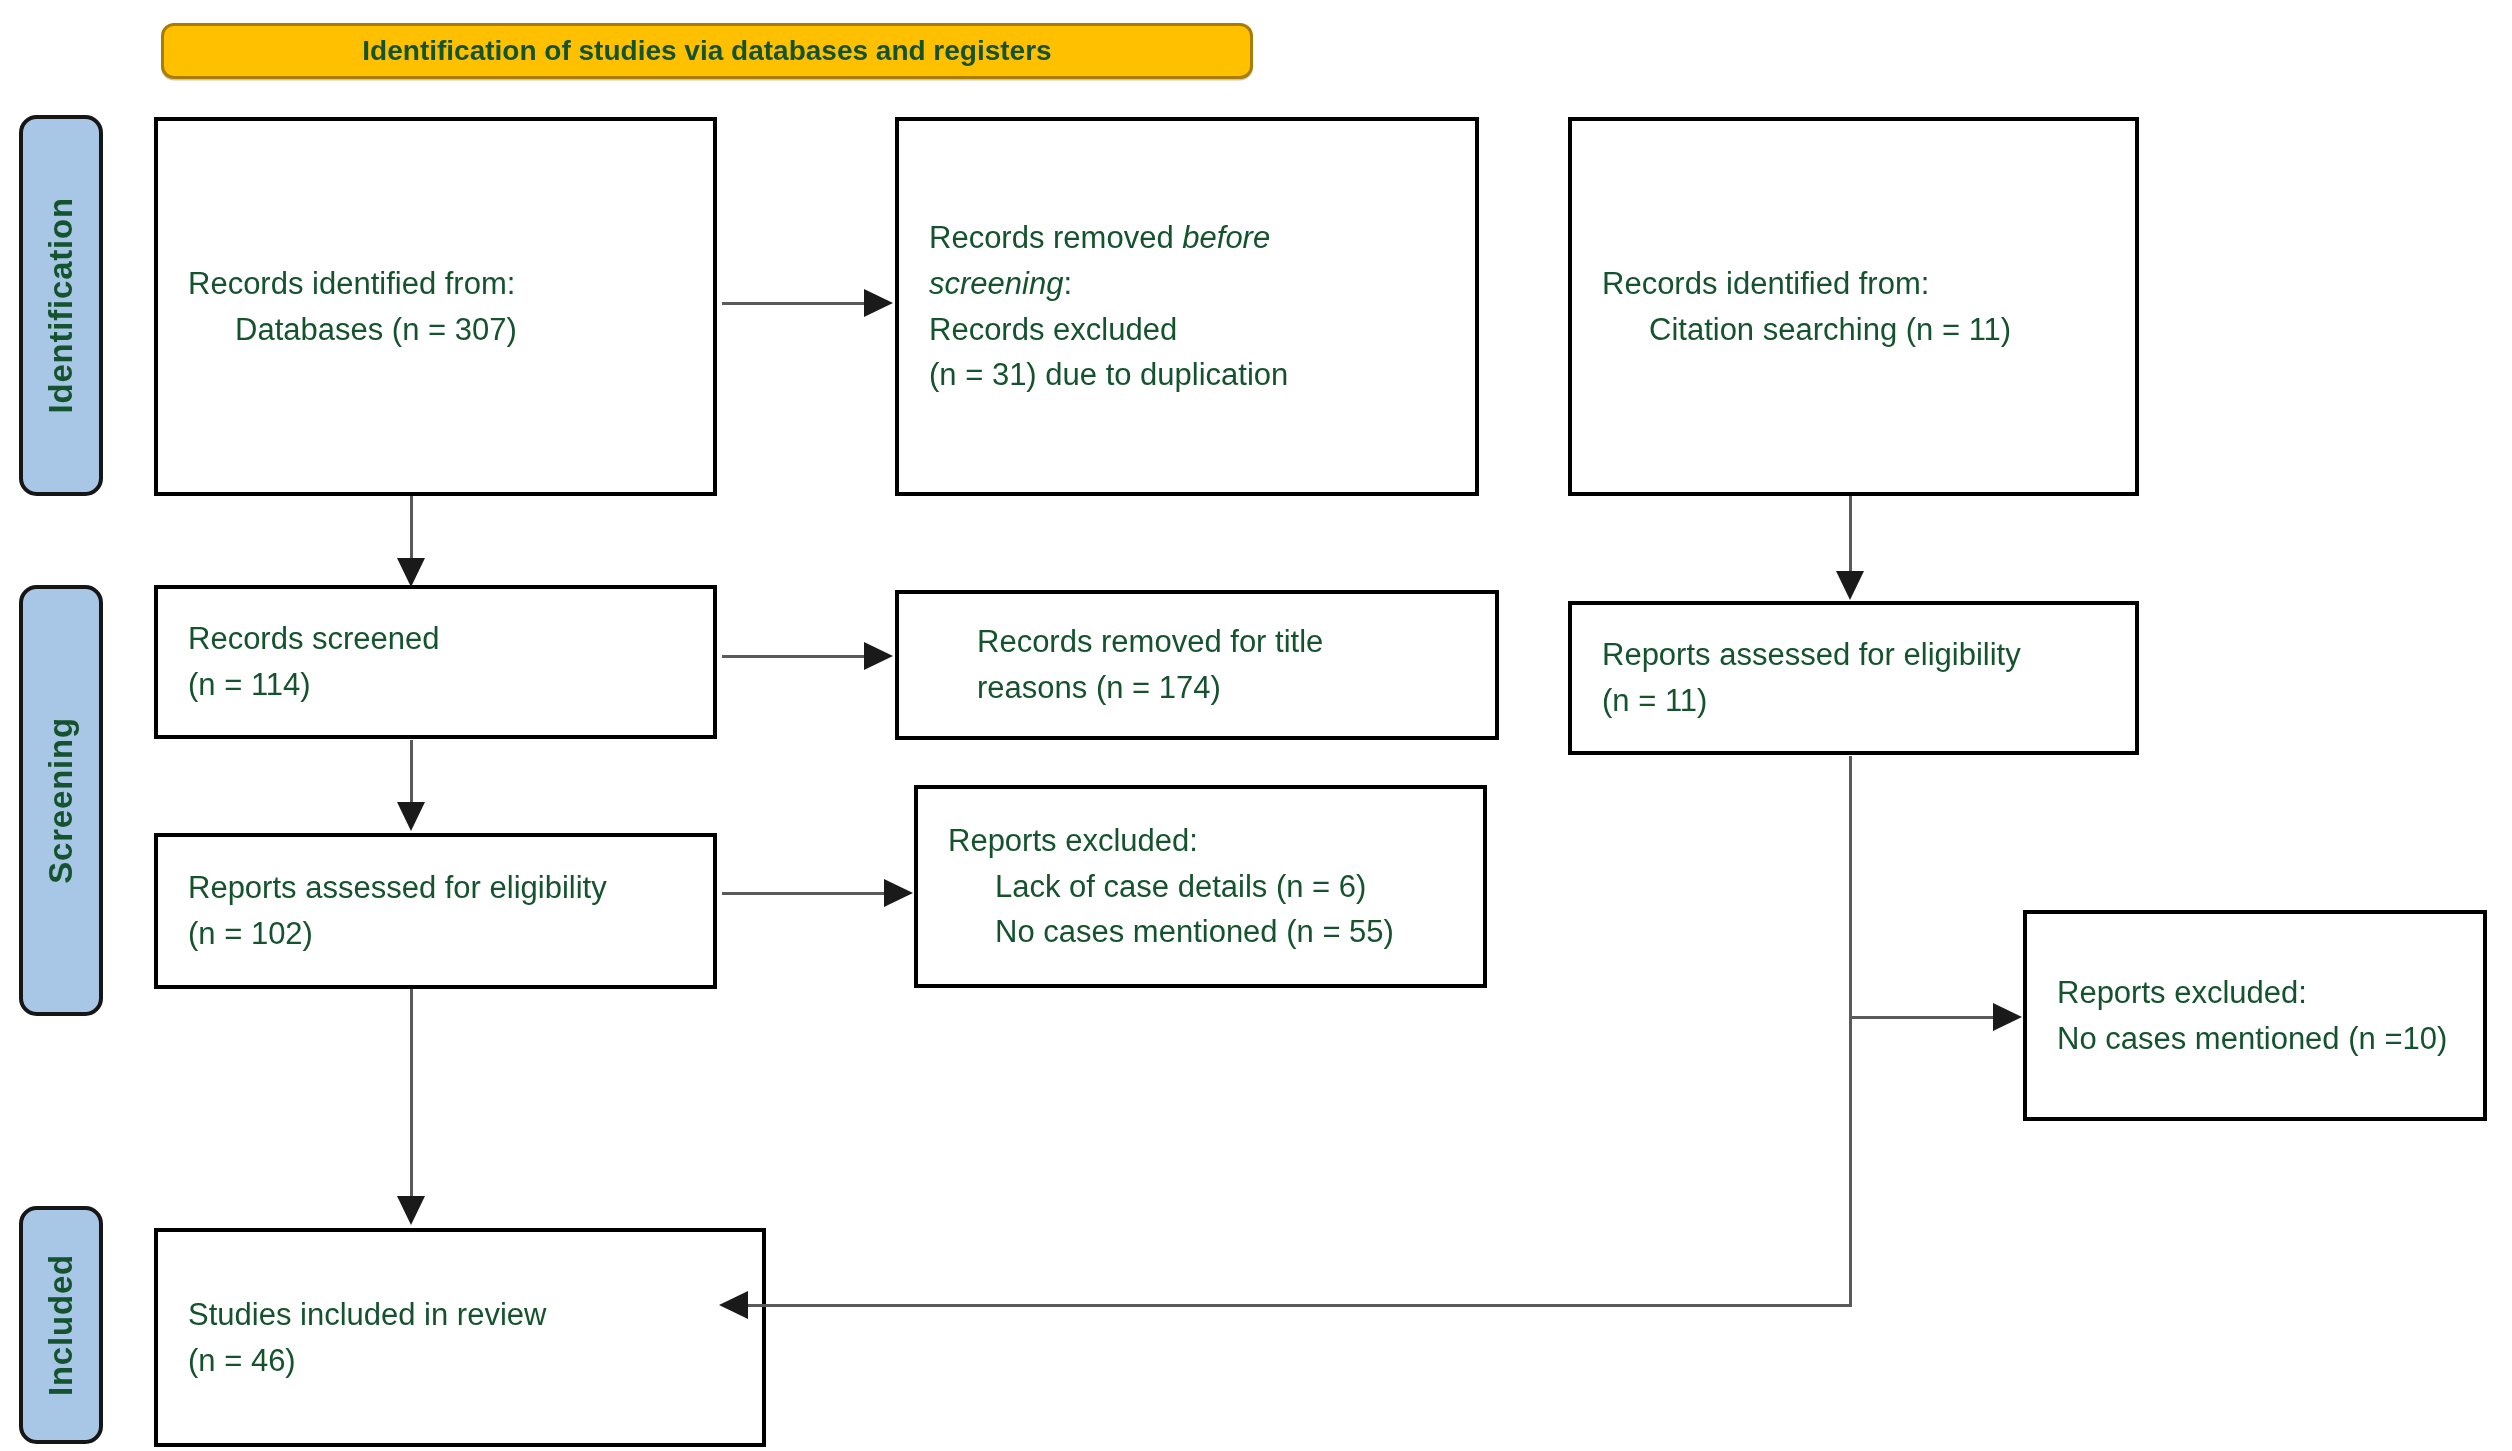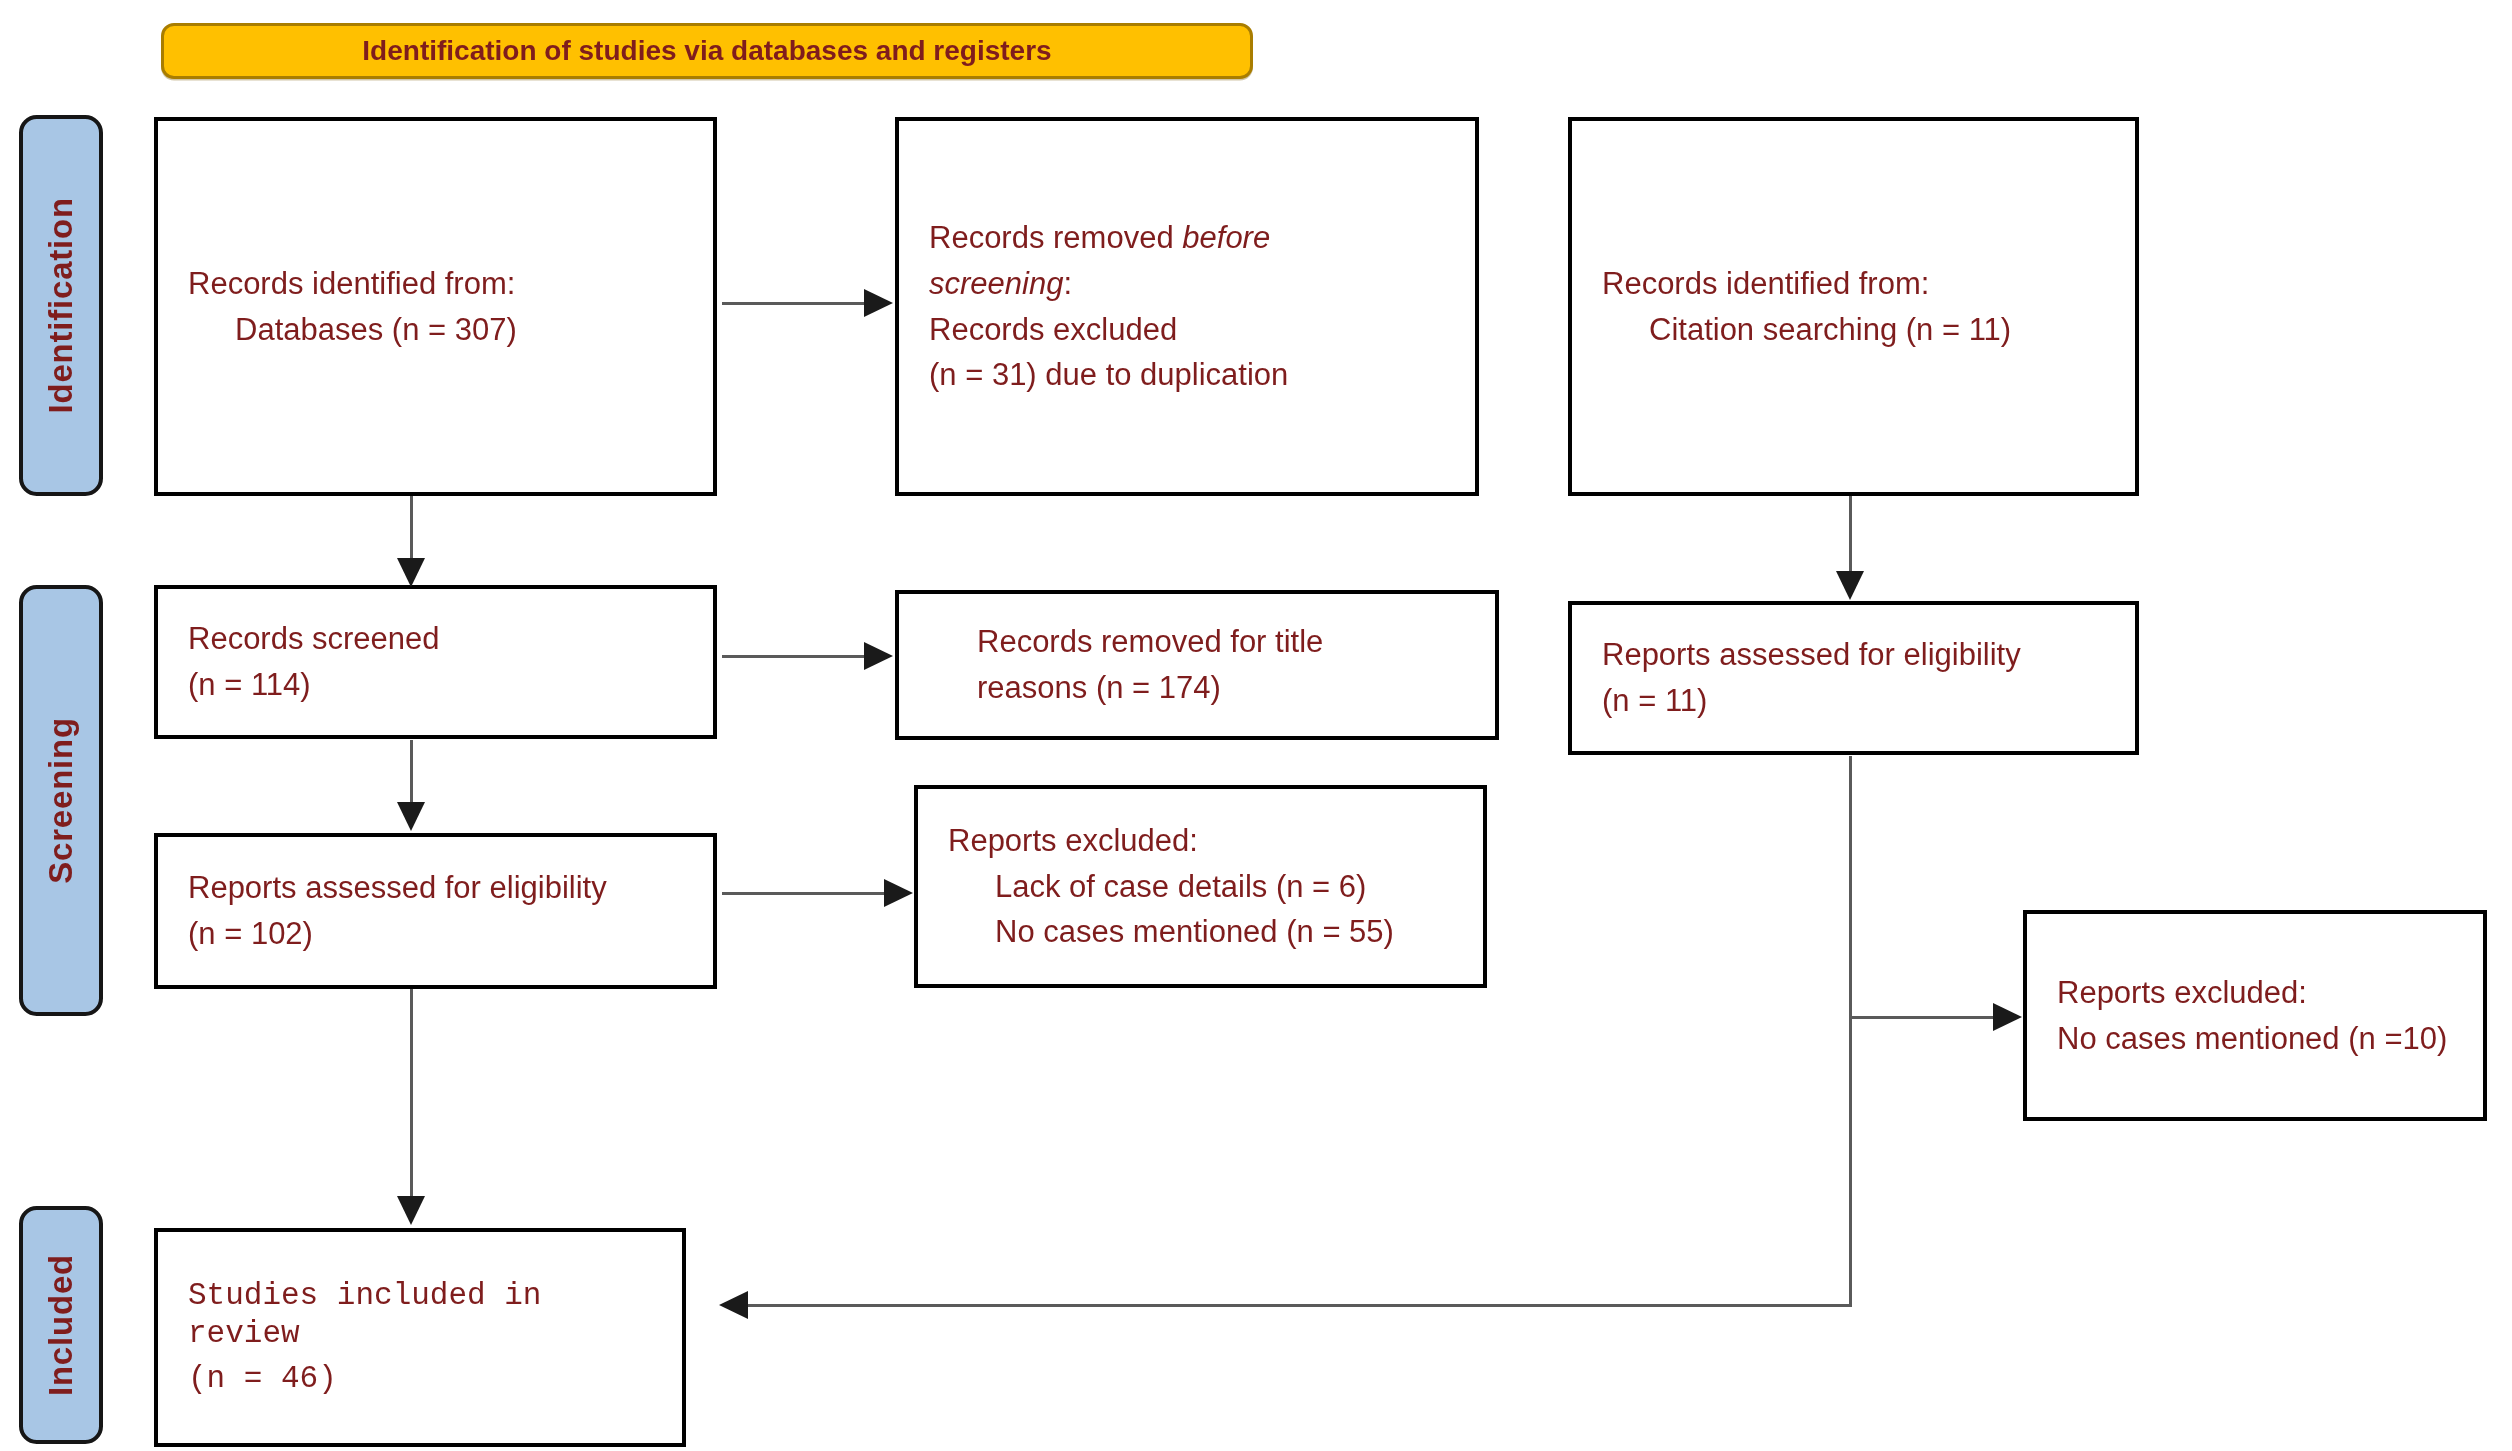--- a/index.html
+++ b/index.html
@@ -1,21 +1,21 @@
 <!DOCTYPE html>
 <html style="font-size:13px"><head>
 <meta charset="utf-8">
 <style>
   html,body{margin:0;padding:0;background:#ffffff;}
   #canvas{
     position:relative;
     width:2512px;height:1451px;
     background:#ffffff;
     font-family:"Liberation Sans", sans-serif;
-    color:#7f1d1d;
+    color:#14532d;
     overflow:hidden;
   }
   .hdr{
     position:absolute;
     background:#FFC000;
     border:3.2px solid #A97D00;
     border-radius:13px;
     display:flex;align-items:center;justify-content:center;
     font-weight:bold;font-size:28px;
     box-sizing:border-box;
@@ -120,21 +120,21 @@
     <p>Reports excluded:</p>
     <p class="indent">Lack of case details (n = 6)</p>
     <p class="indent">No cases mentioned (n = 55)</p>
   </div>
 
   <div class="box" style="left:2023px;top:910px;width:464px;height:211px;">
     <p>Reports excluded:</p>
     <p>No cases mentioned (n =10)</p>
   </div>
 
-  <div class="box" style="left:154px;top:1228px;width:532px;height:219px;font-family:Liberation Mono, monospace;">
+  <div class="box" style="left:154px;top:1228px;width:612px;height:219px;">
     <p>Studies included in review</p>
     <p>(n = 46)</p>
   </div>
 
   <div class="hline" style="left:722px;top:302px;width:145px;"></div>
   <div class="ah-right" style="left:864px;top:289px;"></div>
 
   <div class="vline" style="left:410px;top:496px;height:66px;"></div>
   <div class="ah-down" style="left:397px;top:558px;"></div>
 

